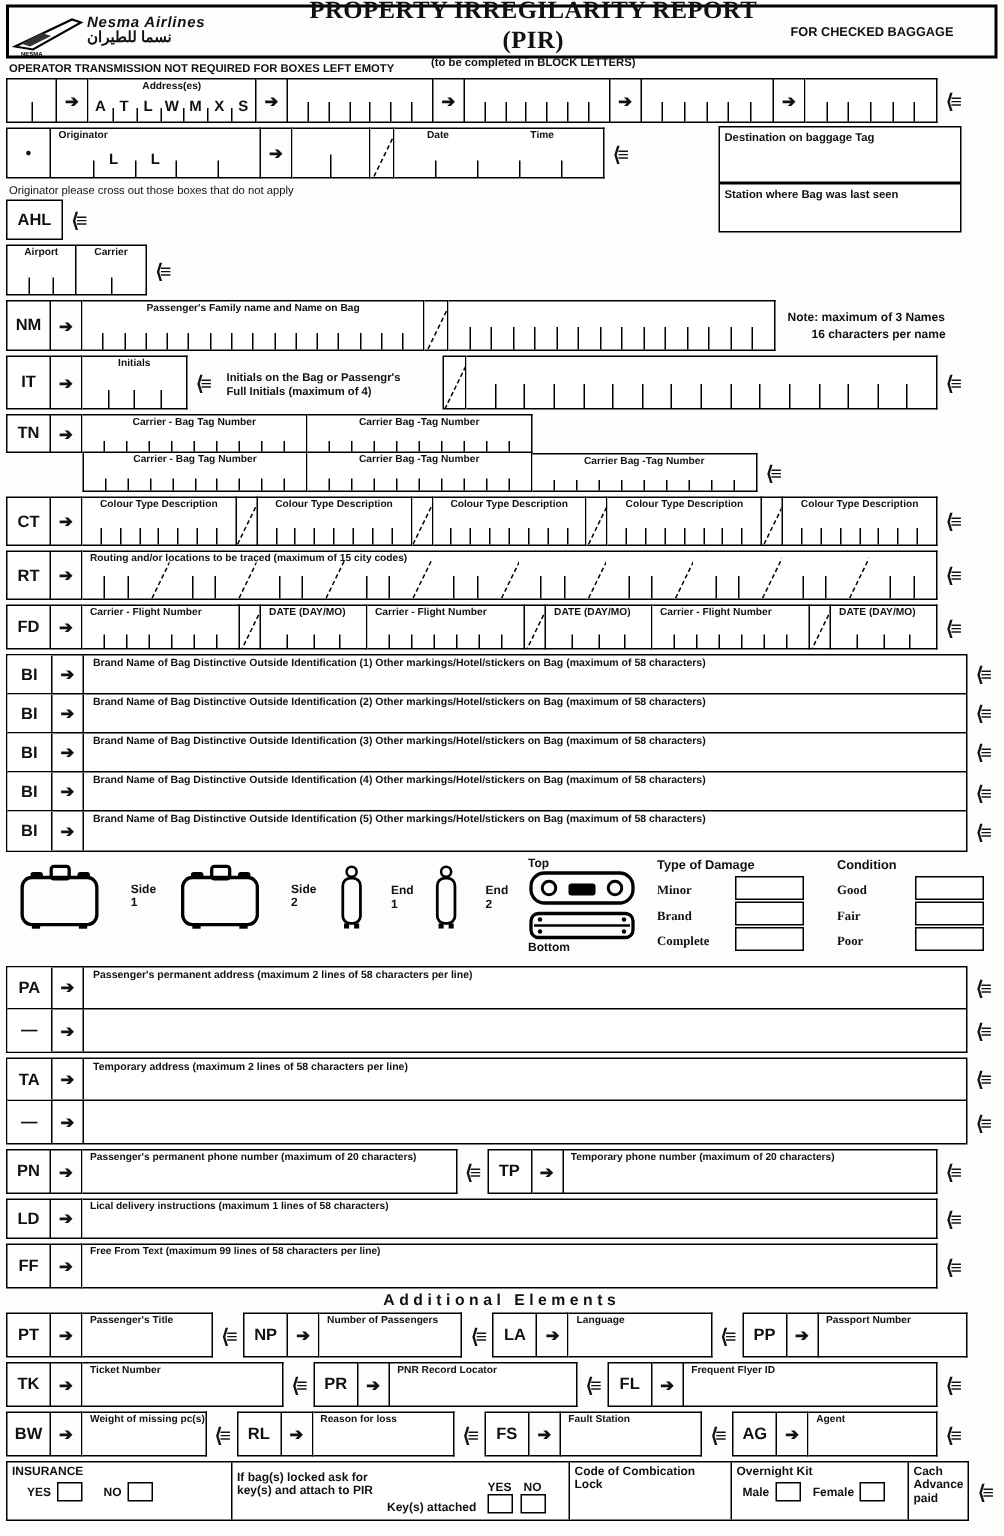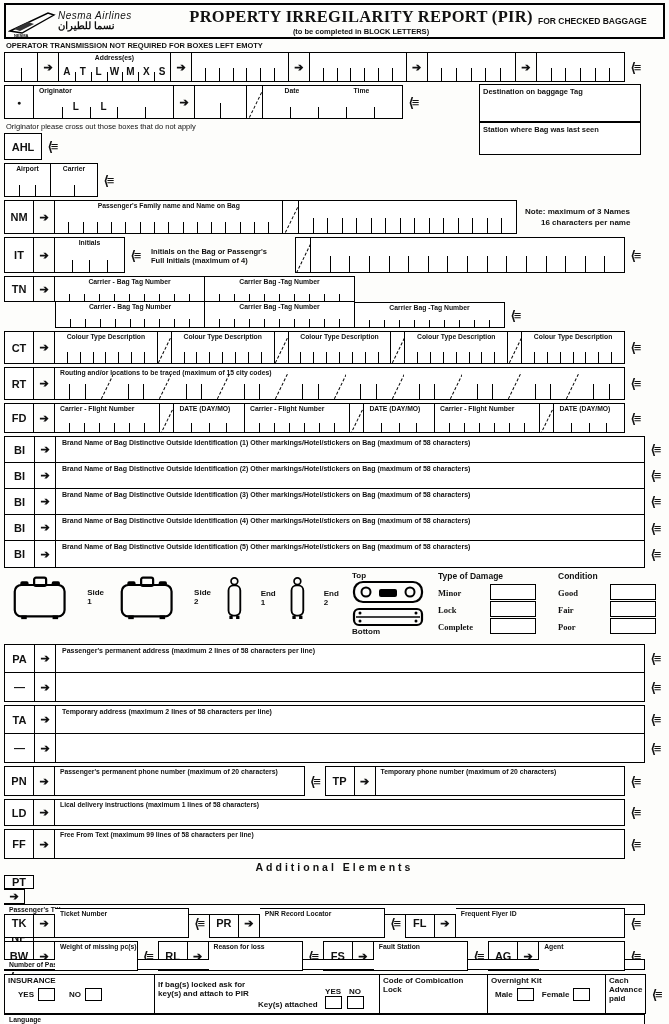--- a/index.html
+++ b/index.html
@@ -4,26 +4,26 @@
 <style>
   * { margin:0; padding:0; box-sizing:border-box; }
   body { background:#e8e8e8; font-family:"Liberation Sans", sans-serif; color:#111; }
   .form { width:669px; height:1024px; background:#fdfdfb; margin:0 auto; padding:3px 4px; position:relative; overflow:hidden; }
 
   
   .hdr { border:2px solid #000; height:36px; display:flex; align-items:center; }
   .logo { width:178px; height:100%; position:relative; display:flex; align-items:center; }
   .logo svg { position:absolute; left:2px; top:2px; }
   .logo-text { margin-left:52px; line-height:10px; }
-  .logo-en { font-size:10px; font-weight:normal; font-style:italic; letter-spacing:.5px; }
+  .logo-en { font-size:10px; font-weight:bold; font-style:italic; letter-spacing:.5px; }
   .logo-ar { font-size:10px; font-weight:bold; }
   .title-wrap { flex:1; text-align:center; }
   .title { font-family:"Liberation Serif", serif; font-weight:bold; font-size:16.5px; letter-spacing:.3px; }
   .subtitle { font-size:7.5px; font-weight:bold; }
-  .baggage-note { width:125px; font-size:8.5px; font-weight:bold; line-height:9px; padding-right:2px; }
+  .baggage-note { width:136px; font-size:8.5px; font-weight:bold; line-height:9px; padding-right:2px; }
 
   .opline { font-size:7.5px; font-weight:bold; margin:2px 0 2px 2px; }
   .orignote { font-size:7.5px; font-weight:normal; margin:1px 0 2px 2px; }
 
   
   .row { display:flex; align-items:stretch; margin-bottom:3px; }
   .codebox { border:1.5px solid #000; width:30px; display:flex; align-items:center; justify-content:center; font-weight:bold; font-size:11px; background:#fff; flex:none; }
   .arrowbox { border:1.5px solid #000; border-left:none; width:21px; display:flex; align-items:center; justify-content:center; font-size:11px; font-weight:bold; flex:none; }
   .fieldbox { border:1.5px solid #000; border-left:none; display:flex; flex-direction:column; background:#fff; position:relative; }
   .fieldbox.first { border-left:1.5px solid #000; }
@@ -852,21 +852,21 @@
       </svg>
       <span class="lbl">Bottom</span>
     </div>
     <div class="dmg-col">
       <div class="coltitle">Type of Damage</div>
       <div class="dmg-opt">
           <span class="olbl">Minor</span>
           <span class="obox"></span>
         </div>
       <div class="dmg-opt">
-          <span class="olbl">Lock</span>
+          <span class="olbl">Brand</span>
           <span class="obox"></span>
         </div>
       <div class="dmg-opt">
           <span class="olbl">Complete</span>
           <span class="obox"></span>
         </div>
     </div>
     <div class="dmg-col">
       <div class="coltitle">Condition</div>
       <div class="dmg-opt">
@@ -998,21 +998,21 @@
     <div class="fieldbox" style="flex:1;">
       <div class="fieldlabel left">Free From Text (maximum 99 lines of 58 characters per line)</div>
     </div>
     <div class="recv">
         <span>⟨≡</span>
       </div>
   </div>
 
   <div class="addl-title">Additional Elements</div>
 
-  <div class="row" style="height:30px; margin-right:20px;flex-direction:column;">
+  <div class="row" style="height:30px; margin-right:20px;">
     <div class="codebox">
         <span>PT</span>
       </div>
     <div class="arrowbox">
         <span>➔</span>
       </div>
     <div class="fieldbox" style="flex:1.05;">
         <div class="fieldlabel left">Passenger's Title</div>
       </div>
     <div class="recv">

